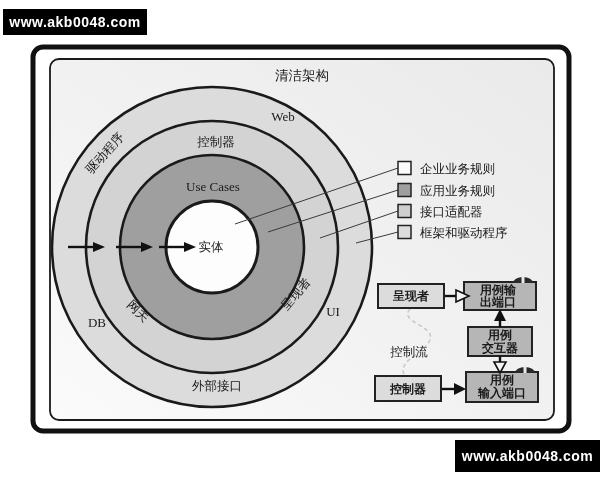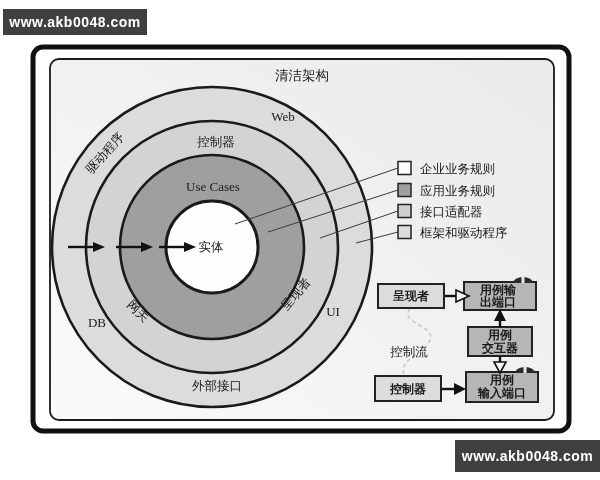--- a/index.html
+++ b/index.html
@@ -1,21 +1,21 @@
 <!DOCTYPE html>
 <html><head>
 <meta charset="utf-8">
 <style>
   html,body{margin:0;padding:0;}
   body{
     width:600px;height:480px;position:relative;background:#ffffff;overflow:hidden;
     font-family:"Liberation Sans","DejaVu Sans",sans-serif;
   }
   .watermark{
-    position:absolute;background:#404040;color:#ffffff;
+    position:absolute;background:#000000;color:#ffffff;
     display:flex;align-items:center;justify-content:center;
     font-size:14px;font-weight:bold;letter-spacing:.5px;
     font-family:"Liberation Sans","DejaVu Sans",sans-serif;
   }
   #wm-top{left:3px;top:9px;width:144px;height:26px;}
   #wm-bottom{left:455px;top:440px;width:145px;height:32px;}
   svg{position:absolute;left:0;top:0;}
   text{fill:#1a1a1a;}
   .cjk{font-family:"Liberation Serif","DejaVu Serif",serif;font-size:12.5px;}
   .lat{font-family:"Liberation Serif","DejaVu Serif",serif;font-size:13px;}

